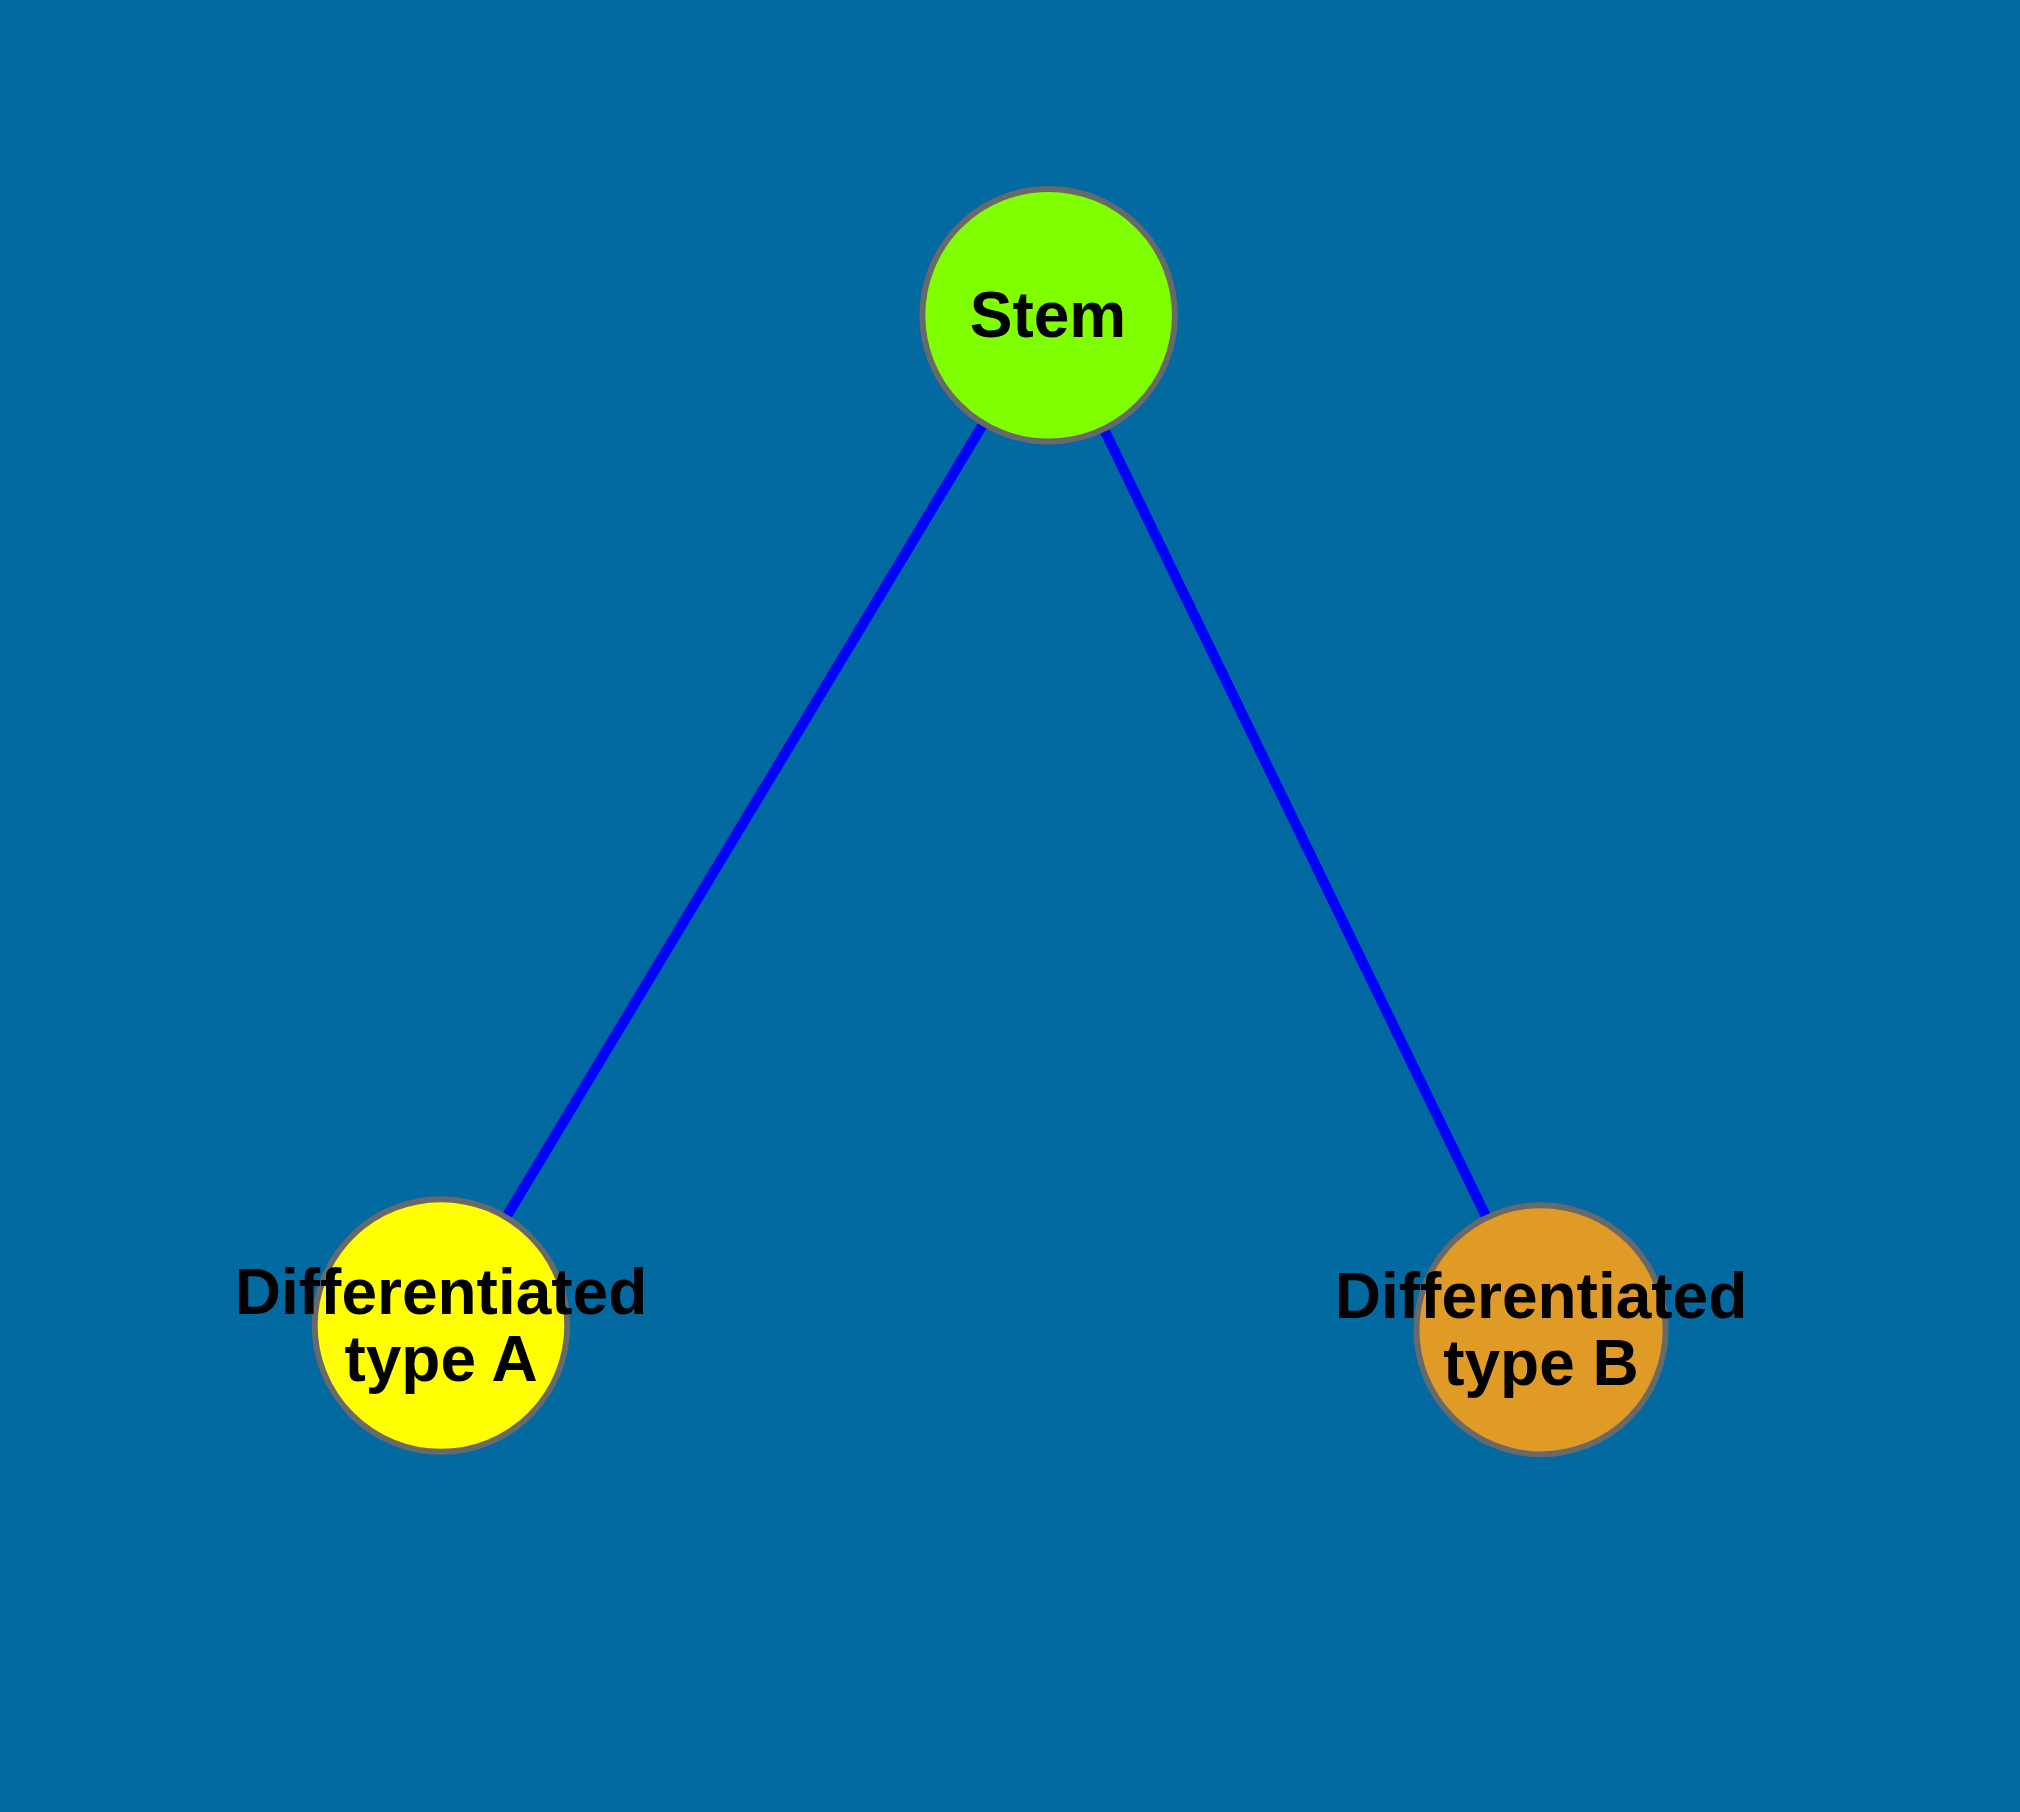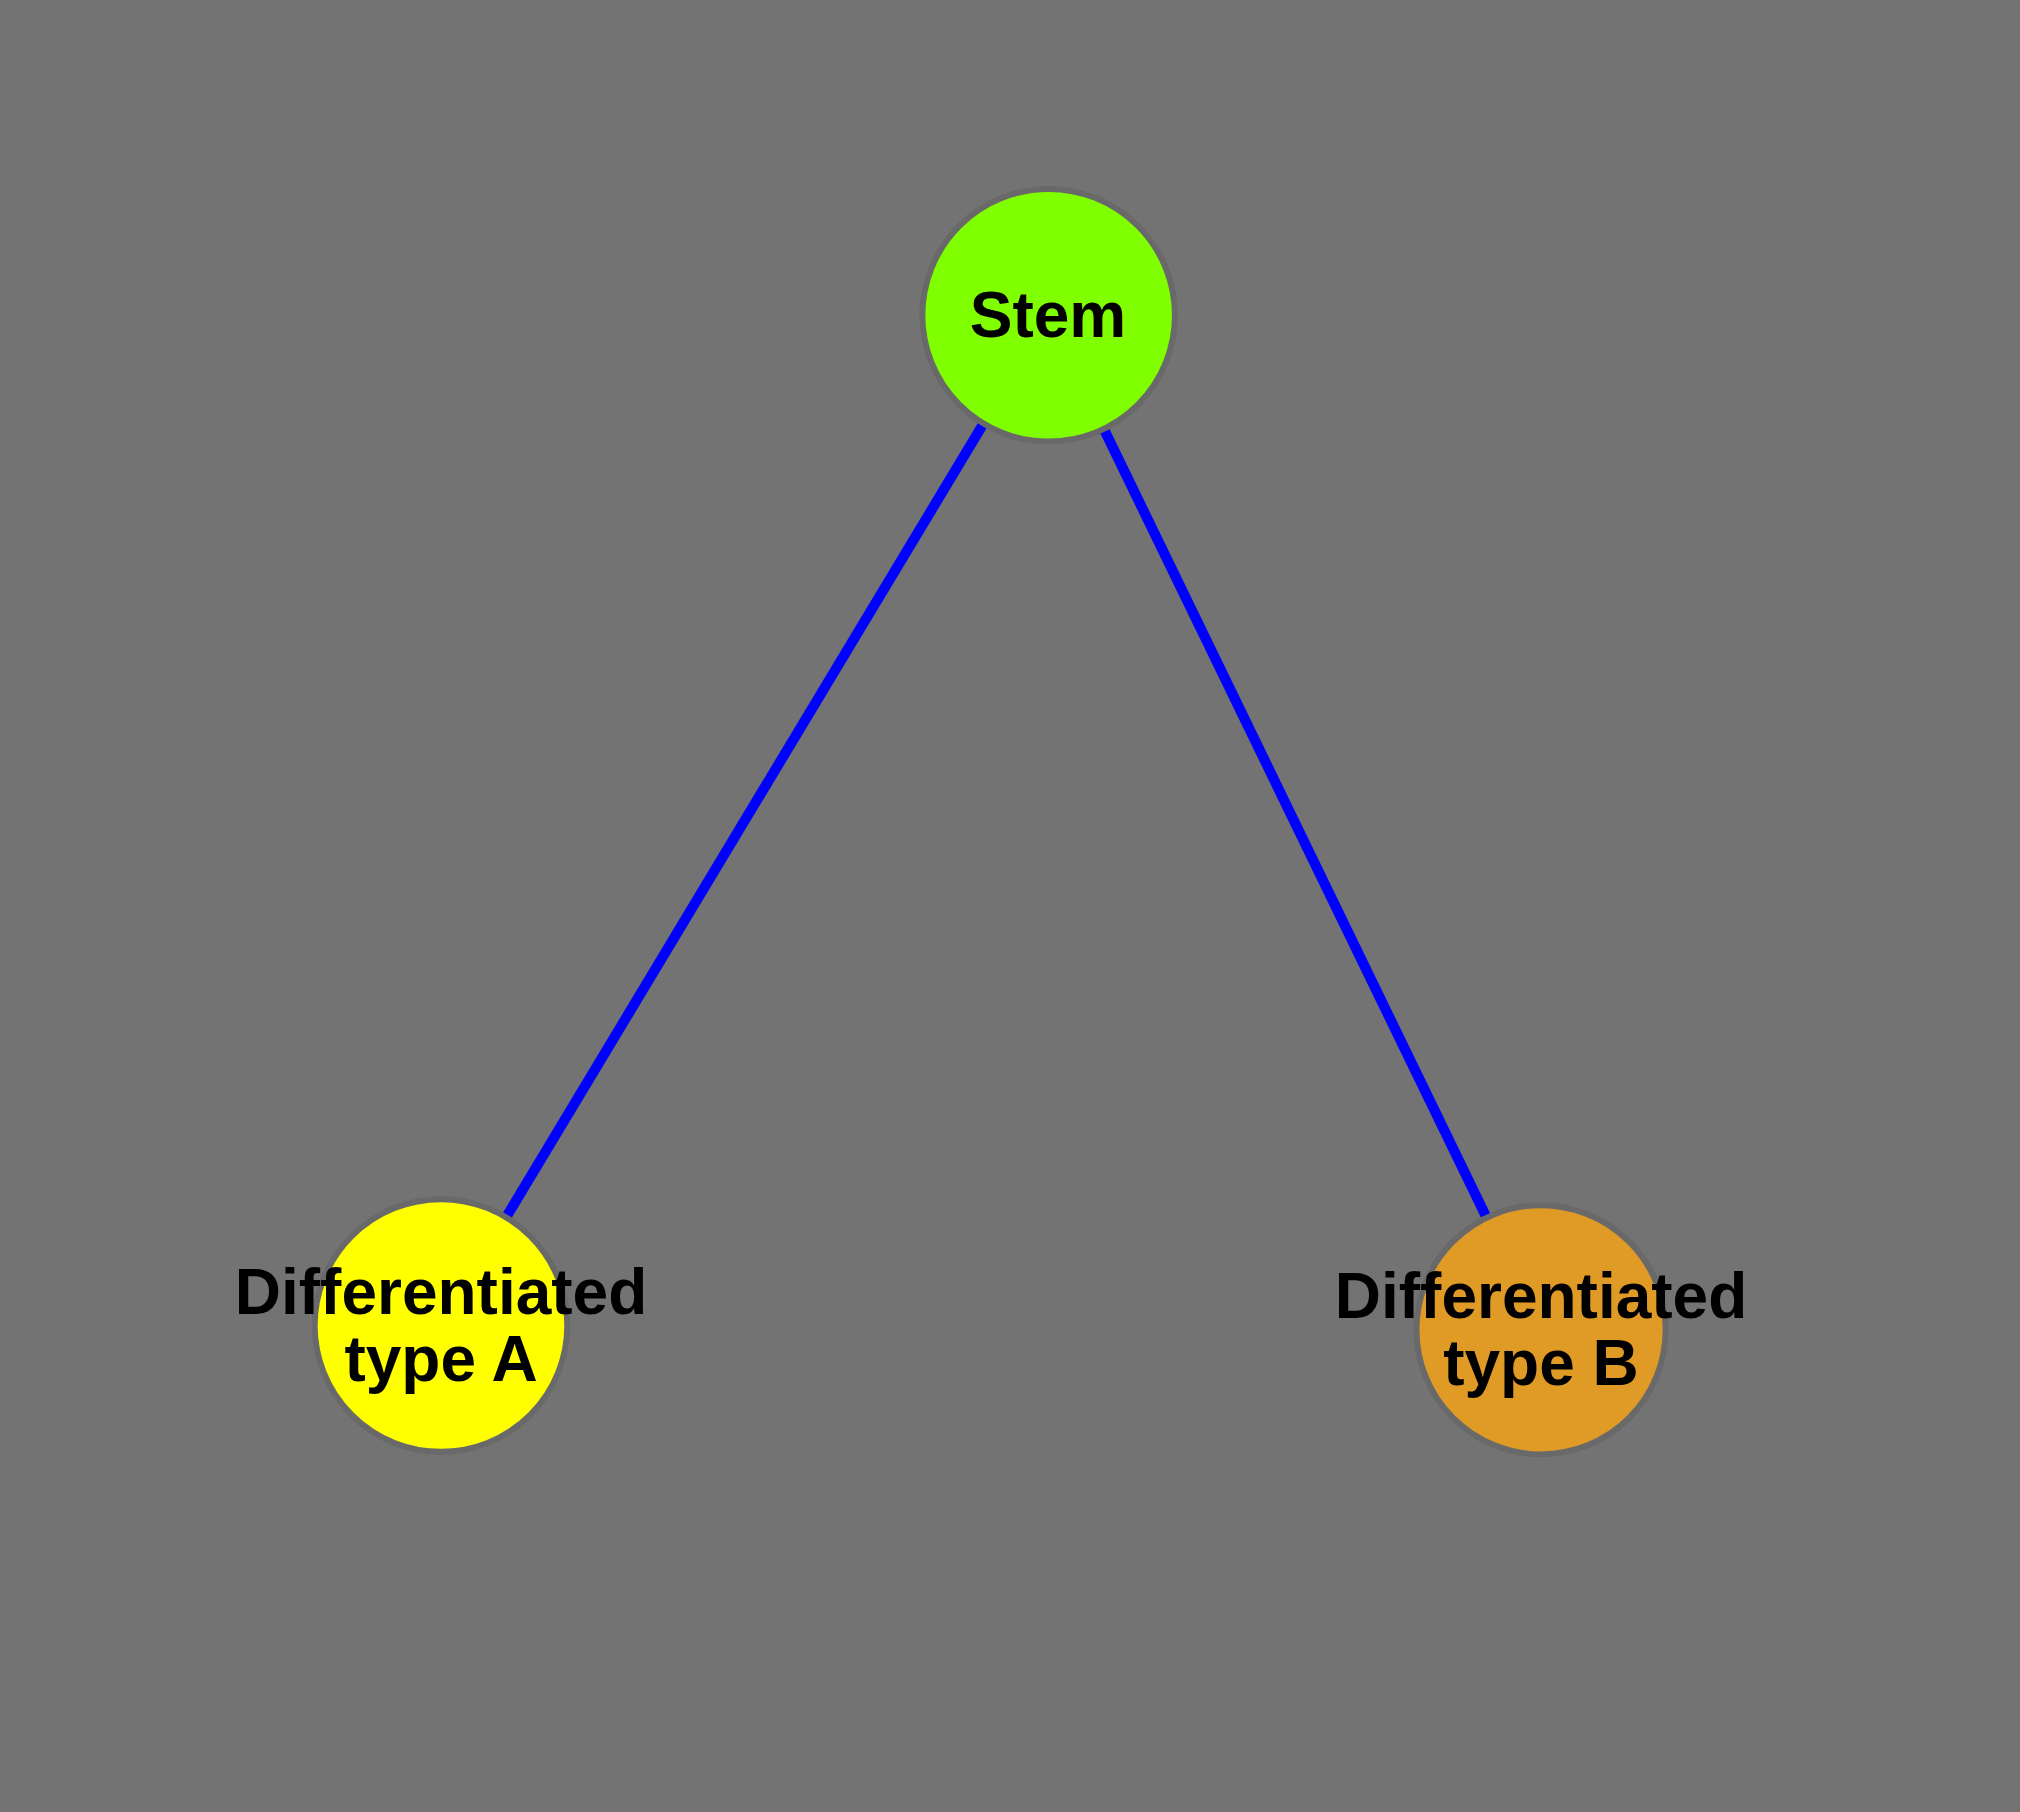--- a/index.html
+++ b/index.html
@@ -46,21 +46,21 @@
   }
   #label-type-b {
     left: 1541px;
     top: 1330px;
     font-size: 64px;
   }
 </style>
 </head>
 <body style="background: rgb(204, 204, 251);">
 
-<div id="canvas" style="width: 2021px; height: 1812px; background: #737373;">
+<div id="canvas" style="width: 2021px; height: 1812px; background: #0369a1;">
 
   <svg id="graph-svg" viewBox="0 0 2384 2138" style="width: 2021px; height: 1812px;">
 
     <line x1="1237" y1="372" x2="520" y2="1564" stroke="#0000ff" stroke-width="12" stroke-linecap="butt"></line>
     <line x1="1237" y1="372" x2="1818" y2="1569" stroke="#0000ff" stroke-width="12" stroke-linecap="butt"></line>
 
     <circle cx="520" cy="1564" r="149" fill="#ffff00" stroke="#696969" stroke-width="7"></circle>
     <circle cx="1818" cy="1569" r="147" fill="#e09b26" stroke="#696969" stroke-width="7"></circle>
     <circle cx="1237" cy="372" r="149" fill="#7fff00" stroke="#696969" stroke-width="7"></circle>
   </svg>

